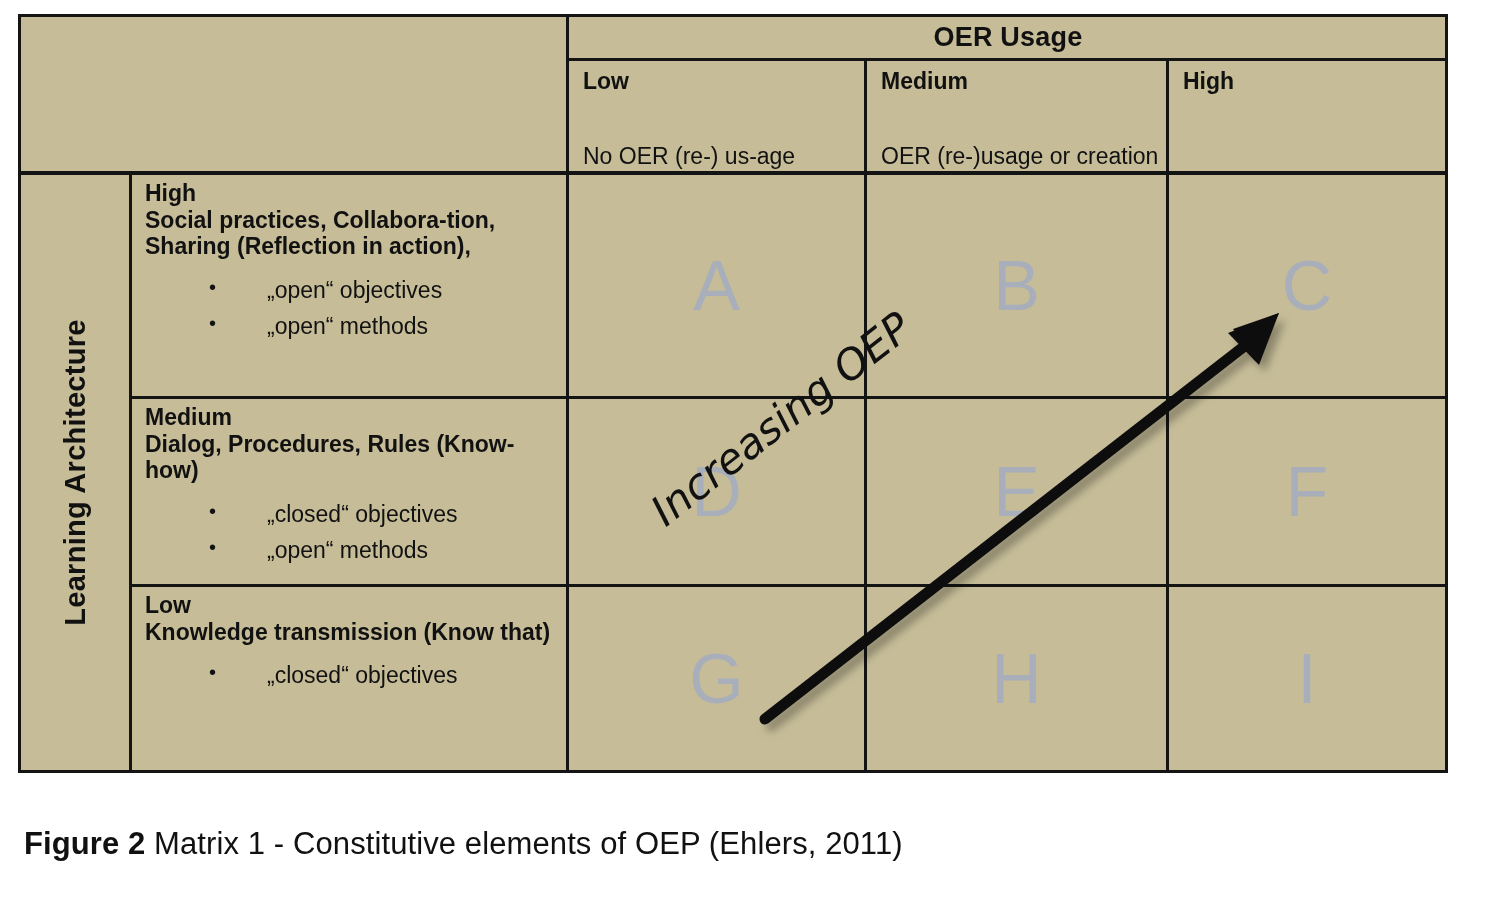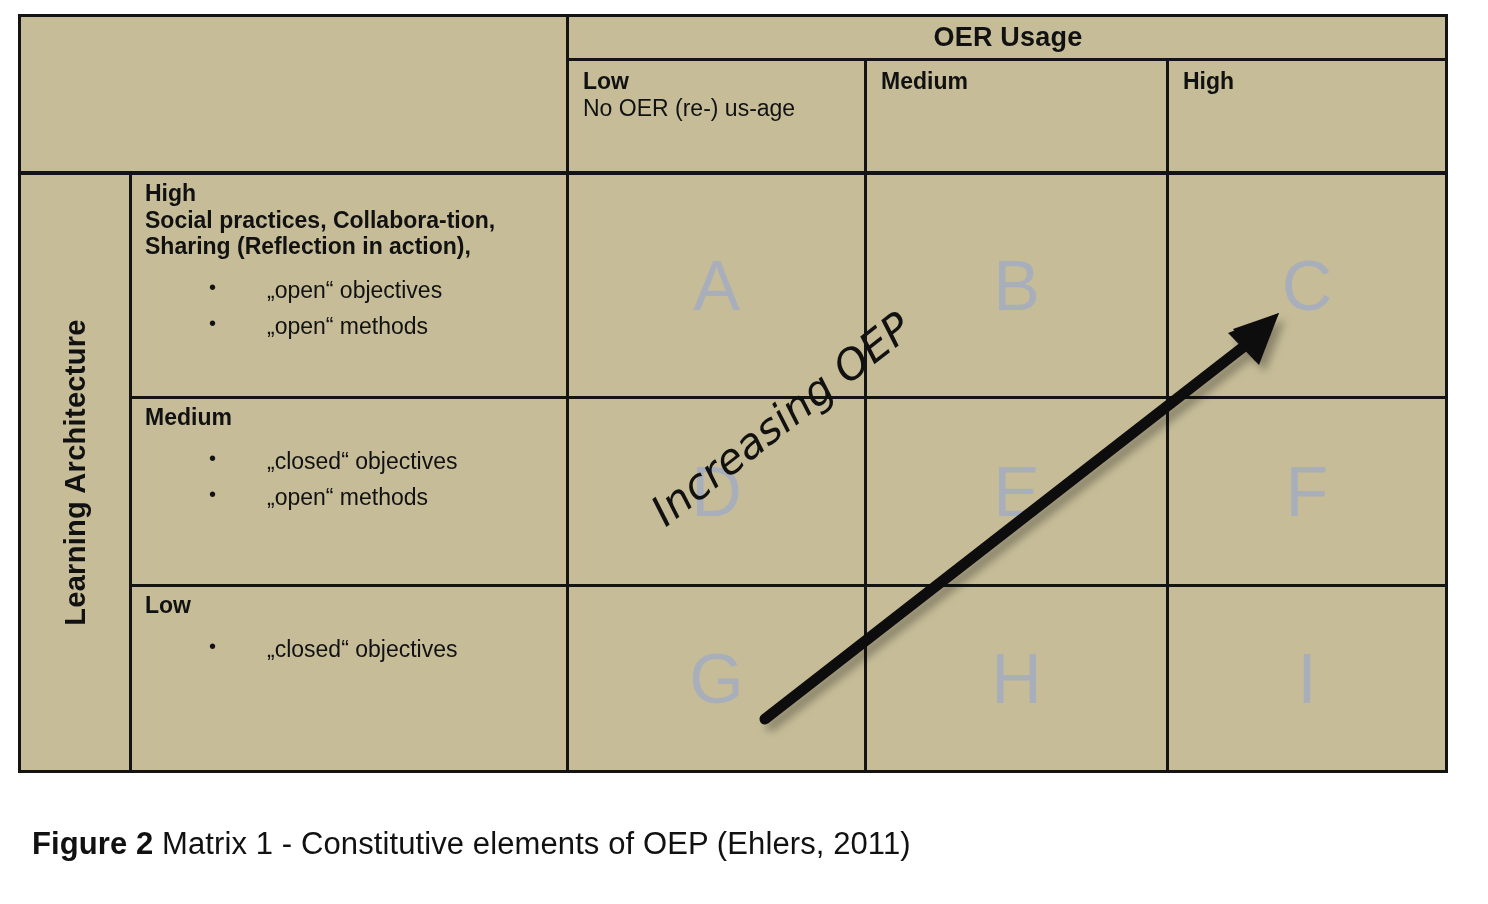--- a/index.html
+++ b/index.html
@@ -128,20 +128,21 @@
     color: #111;
     line-height: 1.16;
     font-size: 23px;
   }
   .usage-col .lvl {
     font-weight: bold;
     display: block;
   }
   .usage-col .desc {
     display: block;
+    margin-top: 48px;
   }
   #usage-col-low    { left: 548px; width: 295px; }
   #usage-col-medium { left: 846px; width: 299px; }
   #usage-col-high   { left: 1148px; width: 276px; }
 
   
   .axis-label {
     position: absolute;
     left: 0px;
     top: 158px;
@@ -237,21 +238,21 @@
     font-size: 42px;
     font-style: italic;
     color: #111;
     white-space: nowrap;
     font-family: "DejaVu Sans", sans-serif;
   }
 
   
   .caption {
     position: absolute;
-    left: 32px;
+    left: 24px;
     top: 826px;
     font-size: 31px;
     color: #111;
     letter-spacing: 0.1px;
   }
   .caption .fig {
     font-weight: bold;
   }
 </style>
 </head>
@@ -271,48 +272,51 @@
     <div class="h-rule-head"></div>
     <div class="h-rule-r1"></div>
     <div class="h-rule-r2"></div>
 
     <div class="usage-col" id="usage-col-low">
       <span class="lvl">Low</span>
       <span class="desc">No OER (re-) us-age</span>
     </div>
     <div class="usage-col" id="usage-col-medium">
       <span class="lvl">Medium</span>
+      <span class="desc">OER (re-)usage or creation</span>
     </div>
     <div class="usage-col" id="usage-col-high">
       <span class="lvl">High</span>
     </div>
 
     <div class="axis-label">
       <span>Learning Architecture</span>
     </div>
 
     <div class="row-desc" id="row-desc-high">
       <span class="lvl">High</span>
       <span class="body">Social practices, Collabora-tion, Sharing (Reflection in action),</span>
       <ul>
         <li>„open“ objectives</li>
         <li>„open“ methods</li>
       </ul>
     </div>
 
     <div class="row-desc" id="row-desc-medium">
       <span class="lvl">Medium</span>
+      <span class="body">Dialog, Procedures, Rules (Know-how)</span>
       <ul>
         <li>„closed“ objectives</li>
         <li>„open“ methods</li>
       </ul>
     </div>
 
     <div class="row-desc" id="row-desc-low">
       <span class="lvl">Low</span>
+      <span class="body">Knowledge transmission (Know that)</span>
       <ul>
         <li>„closed“ objectives</li>
       </ul>
     </div>
 
     <div class="cell-letter col-low rw-high">A</div>
     <div class="cell-letter col-med rw-high">B</div>
     <div class="cell-letter col-high rw-high">C</div>
     <div class="cell-letter col-low rw-med">D</div>
     <div class="cell-letter col-med rw-med">E</div>

